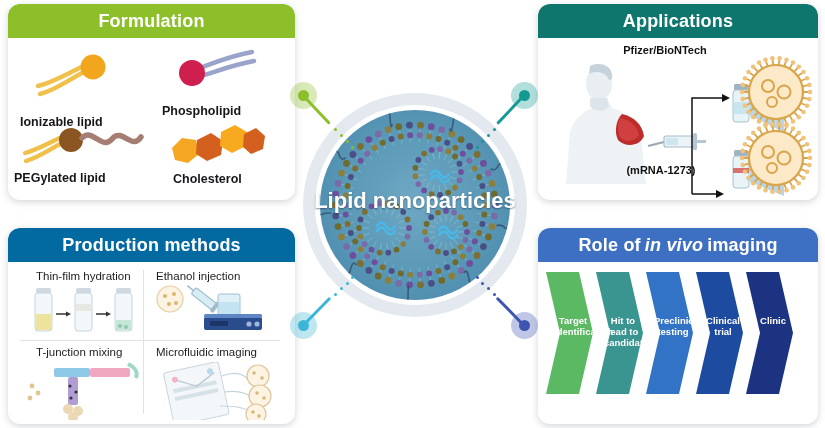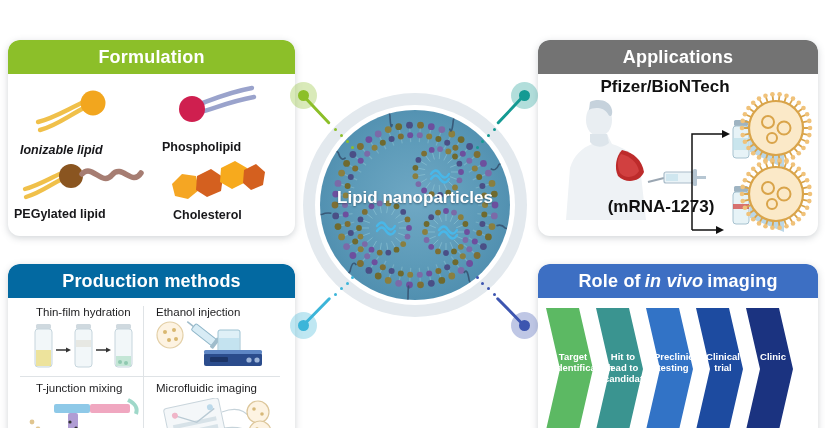--- a/index.html
+++ b/index.html
@@ -13,21 +13,20 @@
   .stage{position:absolute;inset:0;width:825px;height:428px;}
 
   
   .panel{
     position:absolute;
     background:#ffffff;
     border-radius:12px;
     box-shadow:0 2px 7px rgba(90,100,110,.28);
     overflow:hidden;
     z-index:3;
-    margin-top:36px;
   }
   .panel-header{
     height:34px;
     display:flex;align-items:center;justify-content:center;
     color:#ffffff;
     font-weight:bold;
     font-size:18px;
     letter-spacing:.2px;
     border-radius:11px 11px 0 0;
   }
@@ -63,21 +62,21 @@
   }
   #lnp-core{
     position:absolute;left:25px;top:25px;width:190px;height:190px;
     border-radius:50%;
     background:radial-gradient(circle at 50% 48%, #6fa8c4 0%, #5c9ab8 48%, #4e8dae 78%, #4b87a8 100%);
     overflow:hidden;
   }
   #lnp-label{
     position:absolute;left:0;top:103px;width:240px;
     text-align:center;
-    color:#ffffff;font-weight:bold;font-size:17px;
+    color:#ffffff;font-weight:bold;font-size:22px;
     text-shadow:0 1px 2px rgba(20,50,70,.55);
     z-index:6;
     pointer-events:none;
   }
 
   
   .conn{position:absolute;z-index:4;}
   .conn-dot{
     position:absolute;width:11px;height:11px;border-radius:50%;
   }
@@ -86,21 +85,21 @@
   }
   .conn-line{position:absolute;height:3px;border-radius:2px;transform-origin:0 50%;}
   .conn-pip{position:absolute;width:3px;height:3px;border-radius:50%;}
   .pm-label{position:absolute;font-size:11.5px;color:#1d1d1f;white-space:nowrap;}
   .pm-vline{position:absolute;background:#dfe3e6;width:1px;}
   .pm-hline{position:absolute;background:#dfe3e6;height:1px;}
 
   
   .app-txt{
     position:absolute;text-align:center;
-    font-size:17px;font-weight:bold;color:#111;
+    font-size:11px;font-weight:bold;color:#111;
     line-height:13.5px;white-space:nowrap;
   }
 
   
   #chevrons{position:absolute;left:0;top:0;width:100%;height:100%;}
   .chev-txt{
     position:absolute;color:#ffffff;font-size:9.5px;font-weight:bold;
     text-align:center;line-height:11px;
   }
 </style>
@@ -425,21 +424,21 @@
     <div class="panel-header" id="hdr-formulation" style="background: rgb(140, 191, 41);">
       <span>Formulation</span>
     </div>
     <div class="panel-body">
 
       <svg class="lip" style="left:26px;top:12px;" width="92" height="52" viewBox="0 0 92 52">
         <path d="M6 44 C22 40 34 30 50 22" stroke="#f0c04a" stroke-width="4.4" fill="none" stroke-linecap="round"></path>
         <path d="M4 36 C20 32 34 23 50 16" stroke="#f0c04a" stroke-width="4.4" fill="none" stroke-linecap="round"></path>
         <circle cx="59" cy="17" r="12.5" fill="#f2a61e"></circle>
       </svg>
-      <div class="lip-label" style="left:12px;top:69px;font-style:italic;">Ionizable lipid</div>
+      <div class="lip-label" style="left:12px;top:77px;">Ionizable lipid</div>
 
       <svg class="lip" style="left:160px;top:10px;" width="92" height="52" viewBox="0 0 92 52">
         <path d="M32 20 C48 14 62 8 84 4" stroke="#9aa3cc" stroke-width="4.4" fill="none" stroke-linecap="round"></path>
         <path d="M33 28 C50 23 64 17 86 13" stroke="#9aa3cc" stroke-width="4.4" fill="none" stroke-linecap="round"></path>
         <circle cx="24" cy="25" r="13" fill="#cf1f4f"></circle>
       </svg>
       <div class="lip-label" style="left:154px;top:66px;">Phospholipid</div>
 
       <svg class="lip" style="left:14px;top:83px;" width="126" height="50" viewBox="0 0 126 50">
         <path d="M4 40 C18 36 28 28 40 22" stroke="#f0c04a" stroke-width="4.4" fill="none" stroke-linecap="round"></path>
@@ -454,21 +453,21 @@
         <polygon points="31,20 45,13 57,21 55,35 41,41 30,34" fill="#d4601f"></polygon>
         <polygon points="55,12 69,5 81,12 80,26 66,33 54,26" fill="#f7aa1d"></polygon>
         <polygon points="78,14 90,8 99,16 97,29 85,34 77,27" fill="#d4601f"></polygon>
       </svg>
       <div class="lip-label" style="left:165px;top:134px;">Cholesterol</div>
 
     </div>
   </div>
 
   <div class="panel" id="panel-applications">
-    <div class="panel-header" id="hdr-applications" style="background: #737373;">
+    <div class="panel-header" id="hdr-applications" style="background: #0f766e;">
       <span>Applications</span>
     </div>
     <div class="panel-body">
 
       <svg style="position:absolute;left:22px;top:24px;" width="108" height="126" viewBox="0 0 108 126">
         <path d="M38 6 C30 6 26 13 26 22 C26 31 31 38 39 38 C47 38 52 31 52 22 C52 13 47 6 38 6 Z" fill="#e9eef2"></path>
         <path d="M30 4 C38 0 50 2 52 12 C53 18 50 20 48 16 C44 9 34 9 29 12 Z" fill="#c6d2dc"></path>
         <path d="M30 36 L47 36 L52 46 C64 50 76 56 80 68 L86 122 L6 122 L10 70 C14 57 22 50 32 46 Z" fill="#eef2f5"></path>
         <path d="M30 36 L47 36 L49 45 C44 50 34 50 30 44 Z" fill="#dde5eb"></path>
         <path d="M62 52 C74 55 82 62 84 74 C80 84 66 86 58 78 C54 70 56 58 62 52 Z" fill="#bd2b2b"></path>

